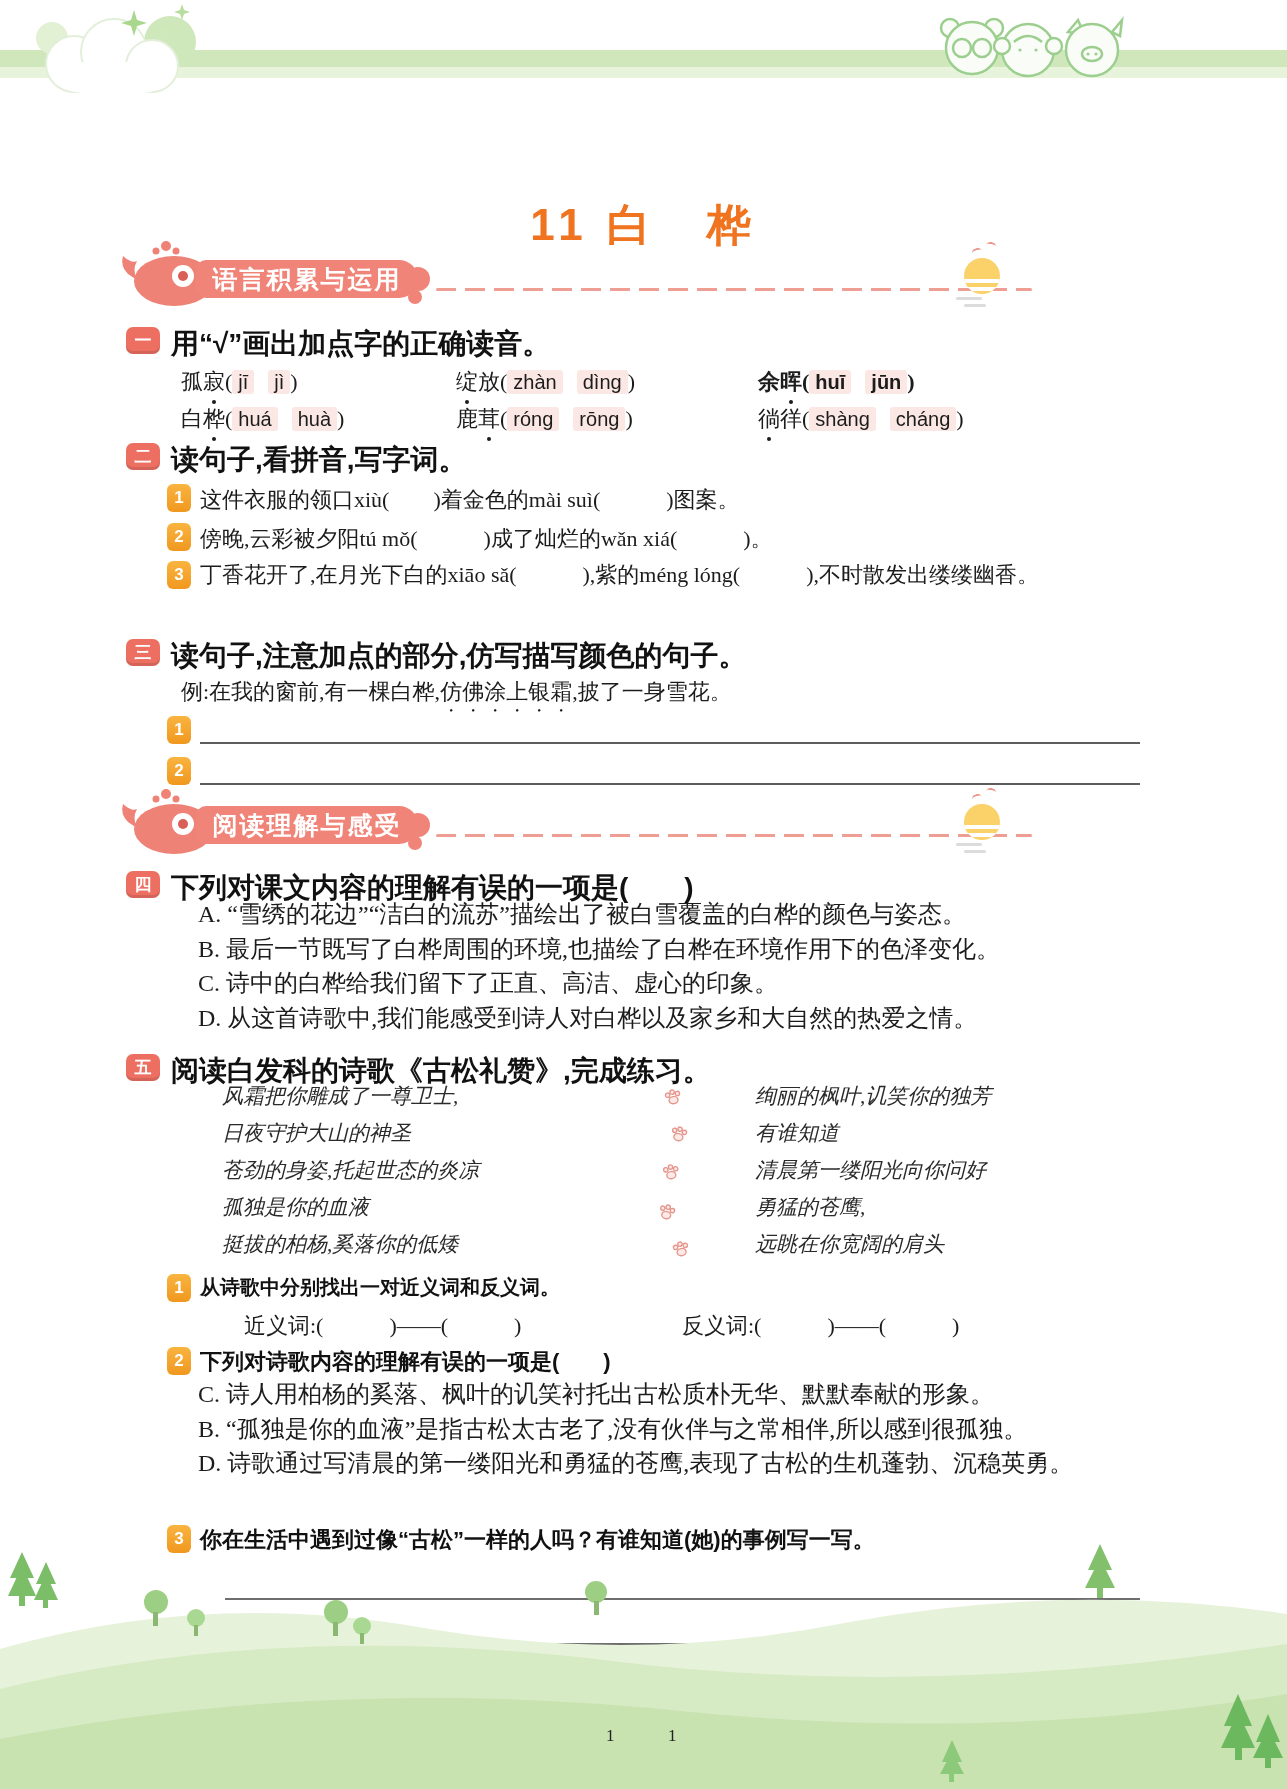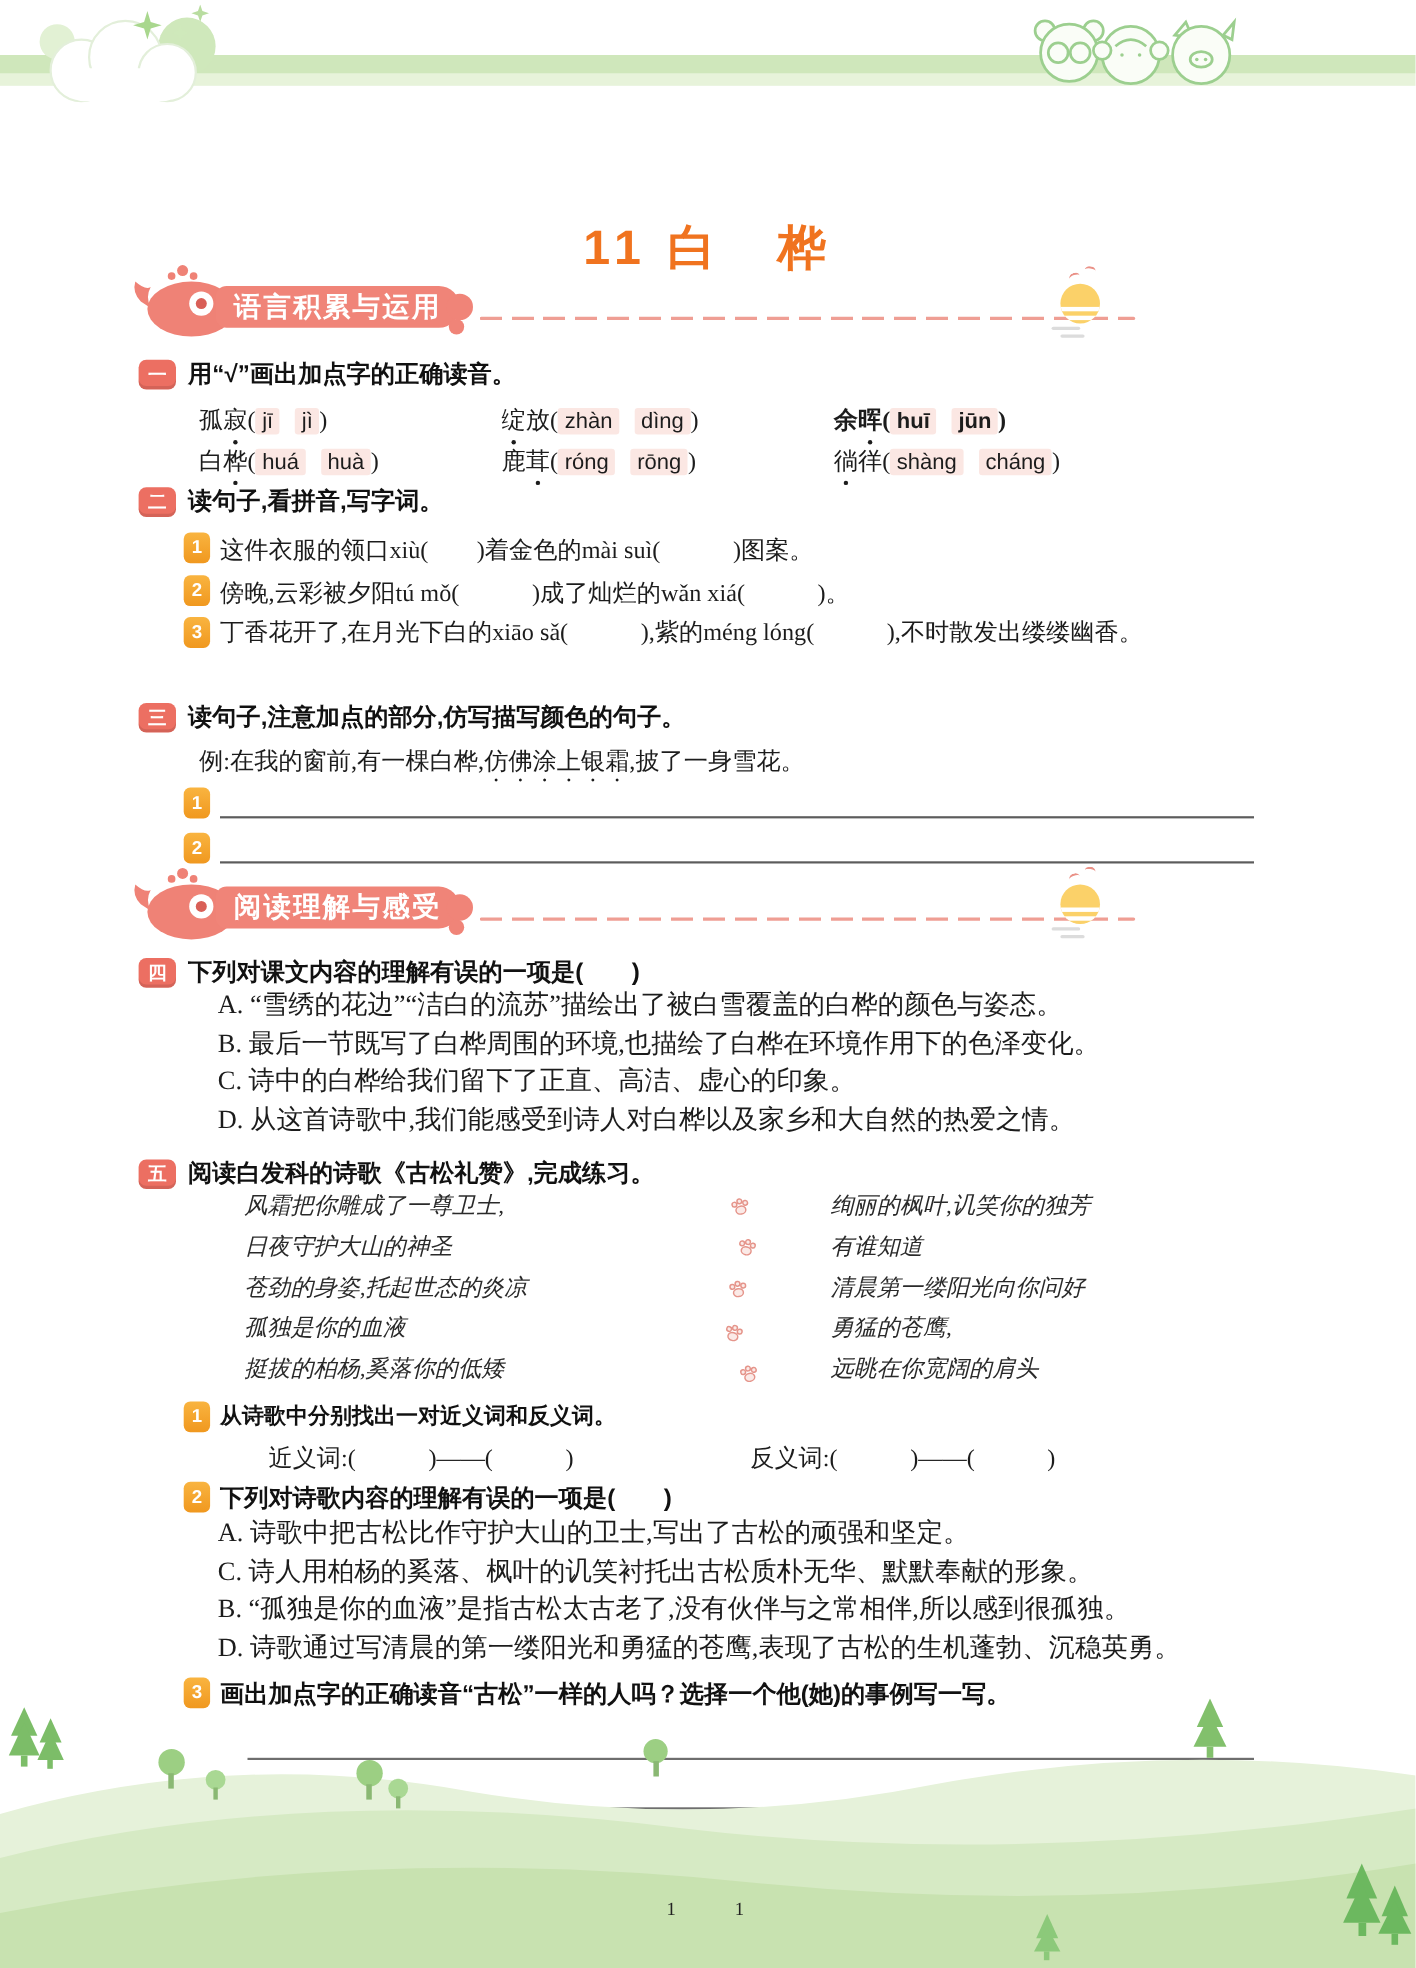--- a/index.html
+++ b/index.html
@@ -50,21 +50,21 @@
     color:#fff;text-align:center;font:bold 17px/27px "Liberation Sans","DejaVu Sans",sans-serif;
     box-shadow:inset 0 -3px 0 rgba(0,0,0,.10);
   }
   .nbadge{
     position:absolute;left:167px;width:24px;height:28px;
     background:linear-gradient(#f9b440,#f0981f);border-radius:6px;color:#fff;text-align:center;
     font:bold 17px/28px "Liberation Sans","DejaVu Sans",sans-serif;
   }
   .prompt{
     position:absolute;font-family:"Liberation Sans","DejaVu Sans",sans-serif;
-    font-weight:bold;font-size:22px;color:#111;white-space:nowrap;
+    font-weight:bold;font-size:28px;color:#111;white-space:nowrap;
   }
   .bodytxt{position:absolute;font-size:22px;white-space:nowrap;}
   .wraptxt{position:absolute;font-size:22px;line-height:37px;}
   .pycell{position:absolute;font-size:22px;white-space:nowrap;}
   .py{font-family:"Liberation Sans","DejaVu Sans",sans-serif;font-size:20px;}
   .hl{background:#fbe7e3;padding:1px 6px;border-radius:3px;}
   .hl + .hl{margin-left:14px;}
   .dotchar{position:relative;display:inline-block;}
   .dotchar::after{
     content:"";position:absolute;left:50%;bottom:-7px;transform:translateX(-50%);
@@ -295,28 +295,27 @@
     </svg></span>
 
 <div class="nbadge" style="top:1274px;">1</div>
 <div class="prompt" style="left:200px;top:1274px;font-size:20px;">从诗歌中分别找出一对近义词和反义词。</div>
 <div class="bodytxt" style="left:208px;top:1311px;margin-left:36px;">近义词:(　　　)——(　　　)</div>
 <div class="bodytxt" style="left:682px;top:1311px;">反义词:(　　　)——(　　　)</div>
 
 <div class="nbadge" style="top:1347px;">2</div>
 <div class="prompt" style="left:200px;top:1347px;font-size:22px;">下列对诗歌内容的理解有误的一项是(　　)</div>
 <div class="opts" style="left:198px;top:1377px;">
-  <div>A. 诗歌中把古松比作守护大山的卫士,写出了古松的顽强和坚定。</div>
   <div>C. 诗人用柏杨的奚落、枫叶的讥笑衬托出古松质朴无华、默默奉献的形象。</div>
   <div>B. “孤独是你的血液”是指古松太古老了,没有伙伴与之常相伴,所以感到很孤独。</div>
   <div>D. 诗歌通过写清晨的第一缕阳光和勇猛的苍鹰,表现了古松的生机蓬勃、沉稳英勇。</div>
 </div>
 
 <div class="nbadge" style="top:1525px;">3</div>
-<div class="prompt" style="left:200px;top:1525px;font-size:22px;">画出加点字的正确读音“古松”一样的人吗？选择一个他(她)的事例写一写。</div>
+<div class="prompt" style="left:200px;top:1525px;font-size:22px;">你在生活中遇到过像“古松”一样的人吗？有谁知道(她)的事例写一写。</div>
 
 <div class="ansline" style="left:225px;top:1572px;width:915px;border-color:#6e6e6e;"></div>
 <div class="ansline" style="left:225px;top:1617px;width:915px;border-color:#6e6e6e;"></div>
 
 <div class="landscape">
   <svg width="1287" height="245" viewBox="0 0 1287 245">
     <path d="M0,105 Q210,45 430,85 Q640,120 850,78 Q1070,38 1287,70 L1287,245 L0,245 Z" fill="#e6f2da"></path>
     <path d="M0,145 Q280,75 620,118 Q930,155 1287,100 L1287,245 L0,245 Z" fill="#d6eac4"></path>
     <path d="M0,195 Q330,130 690,168 Q1000,198 1287,150 L1287,245 L0,245 Z" fill="#c8e2b0"></path>
 

